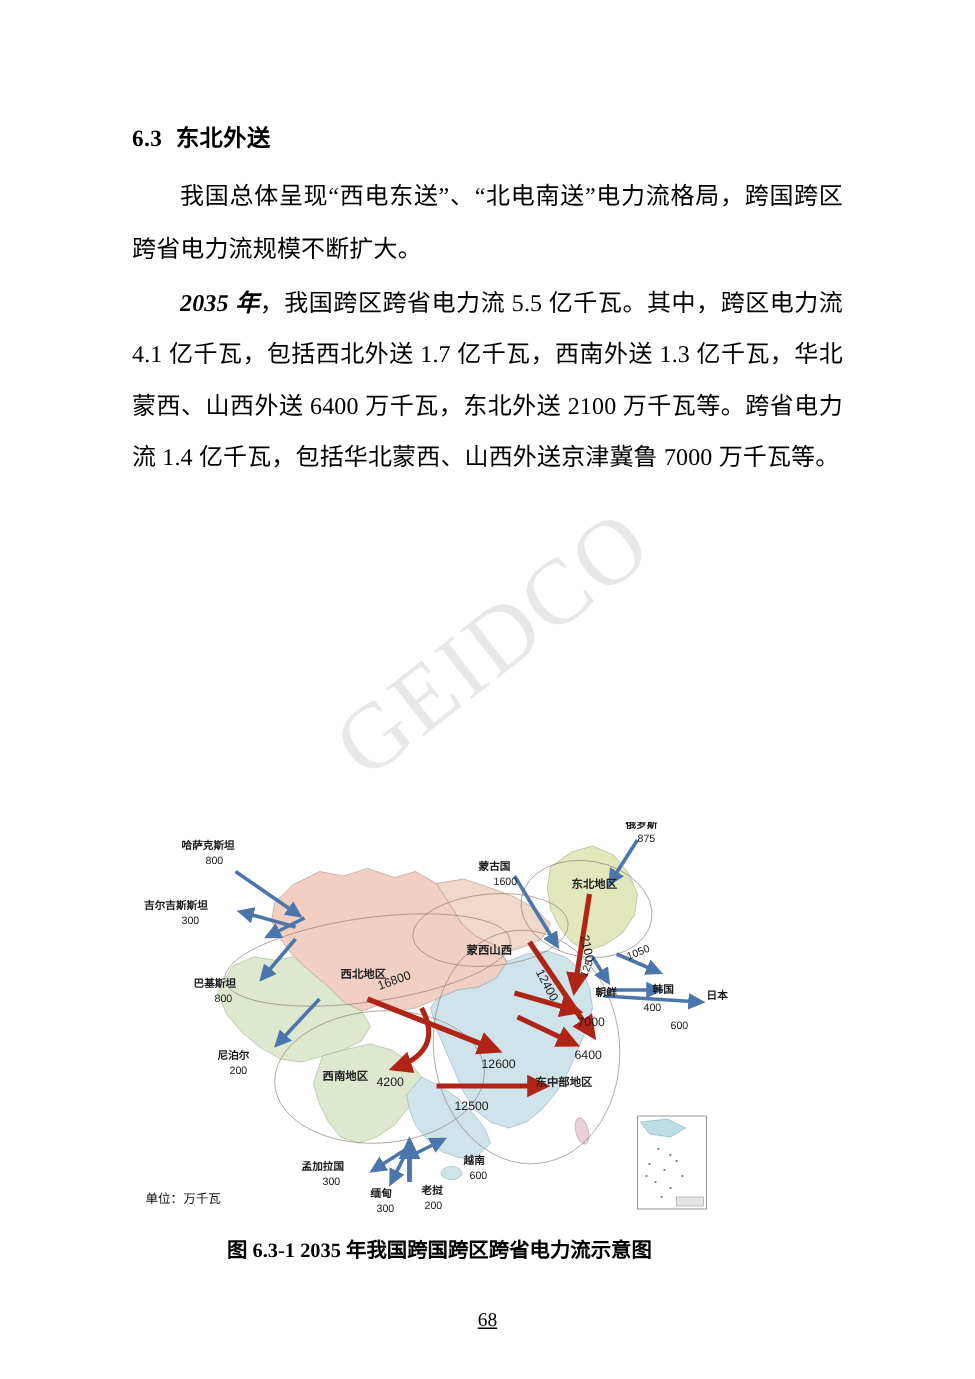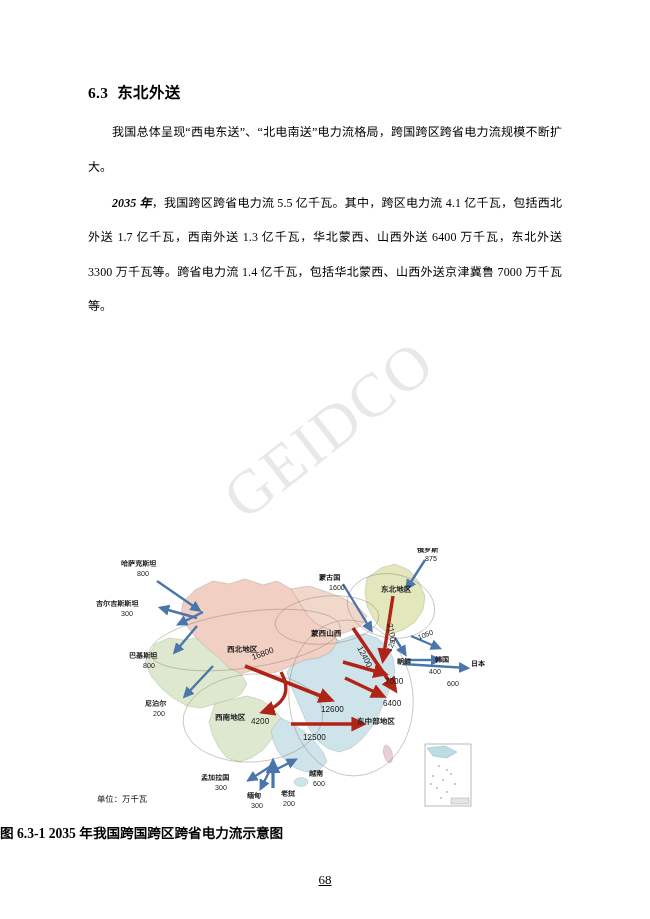--- a/index.html
+++ b/index.html
@@ -50,21 +50,21 @@
   .section-heading {
     font-size: 15.5px;
     font-weight: bold;
     letter-spacing: 0.3px;
     margin: 0 0 11px 0;
     line-height: 1.45;
   }
   .section-heading .num { margin-right: 9px; margin-top: 24px; }
   p.para {
     margin: 0 0 1px 0;
-    font-size: 12px;
+    font-size: 16px;
     line-height: 34.6px;
     text-align: justify;
     text-justify: inter-ideograph;
     text-indent: 2em;
     letter-spacing: 0.1px;
   }
   p.para b { font-weight: bold; font-style: italic; }
 
   
   .figure {
@@ -74,21 +74,21 @@
     width: 460px;
     height: 270px;
     z-index: 2;
   }
   .figure svg { display: block; }
   .fig-caption {
     position: absolute;
     left: 0;
     top: 822px;
     width: 586px;
-    text-align: left;
+    text-align: center;
     font-size: 13.6px;
     font-weight: bold;
     z-index: 2;
   }
   .page-number {
     position: absolute;
     left: 0;
     top: 872px;
     width: 650px;
     text-align: center;
@@ -112,21 +112,21 @@
   </div>
 
   <div class="body-wrap">
 
     <div class="section-heading">
       <span class="num">6.3</span><span>东北外送</span>
     </div>
 
     <p class="para">我国总体呈现“西电东送”、“北电南送”电力流格局，跨国跨区跨省电力流规模不断扩大。</p>
 
-    <p class="para"><b>2035 年</b><span>，我国跨区跨省电力流 5.5 亿千瓦。其中，跨区电力流 4.1 亿千瓦，包括西北外送 1.7 亿千瓦，西南外送 1.3 亿千瓦，华北蒙西、山西外送 6400 万千瓦，东北外送 3300 万千瓦等。跨省电力流 1.4 亿千瓦，包括华北蒙西、山西外送京津冀鲁 7000 万千瓦等。</span></p>
+    <p class="para"><b>2035 年</b><span>，我国跨区跨省电力流 5.5 亿千瓦。其中，跨区电力流 4.1 亿千瓦，包括西北外送 1.7 亿千瓦，西南外送 1.3 亿千瓦，华北蒙西、山西外送 6400 万千瓦，东北外送 2100 万千瓦等。跨省电力流 1.4 亿千瓦，包括华北蒙西、山西外送京津冀鲁 7000 万千瓦等。</span></p>
 
 
   </div>
 
   <div class="figure">
     <svg width="460" height="270" viewBox="0 0 460 270" xmlns="http://www.w3.org/2000/svg">
       <defs>
         <marker id="ah-red" markerWidth="5" markerHeight="5" refX="3.4" refY="2.2" orient="auto">
           <path d="M0,0 L4.6,2.2 L0,4.4 Z" fill="#b02418"></path>
         </marker>

